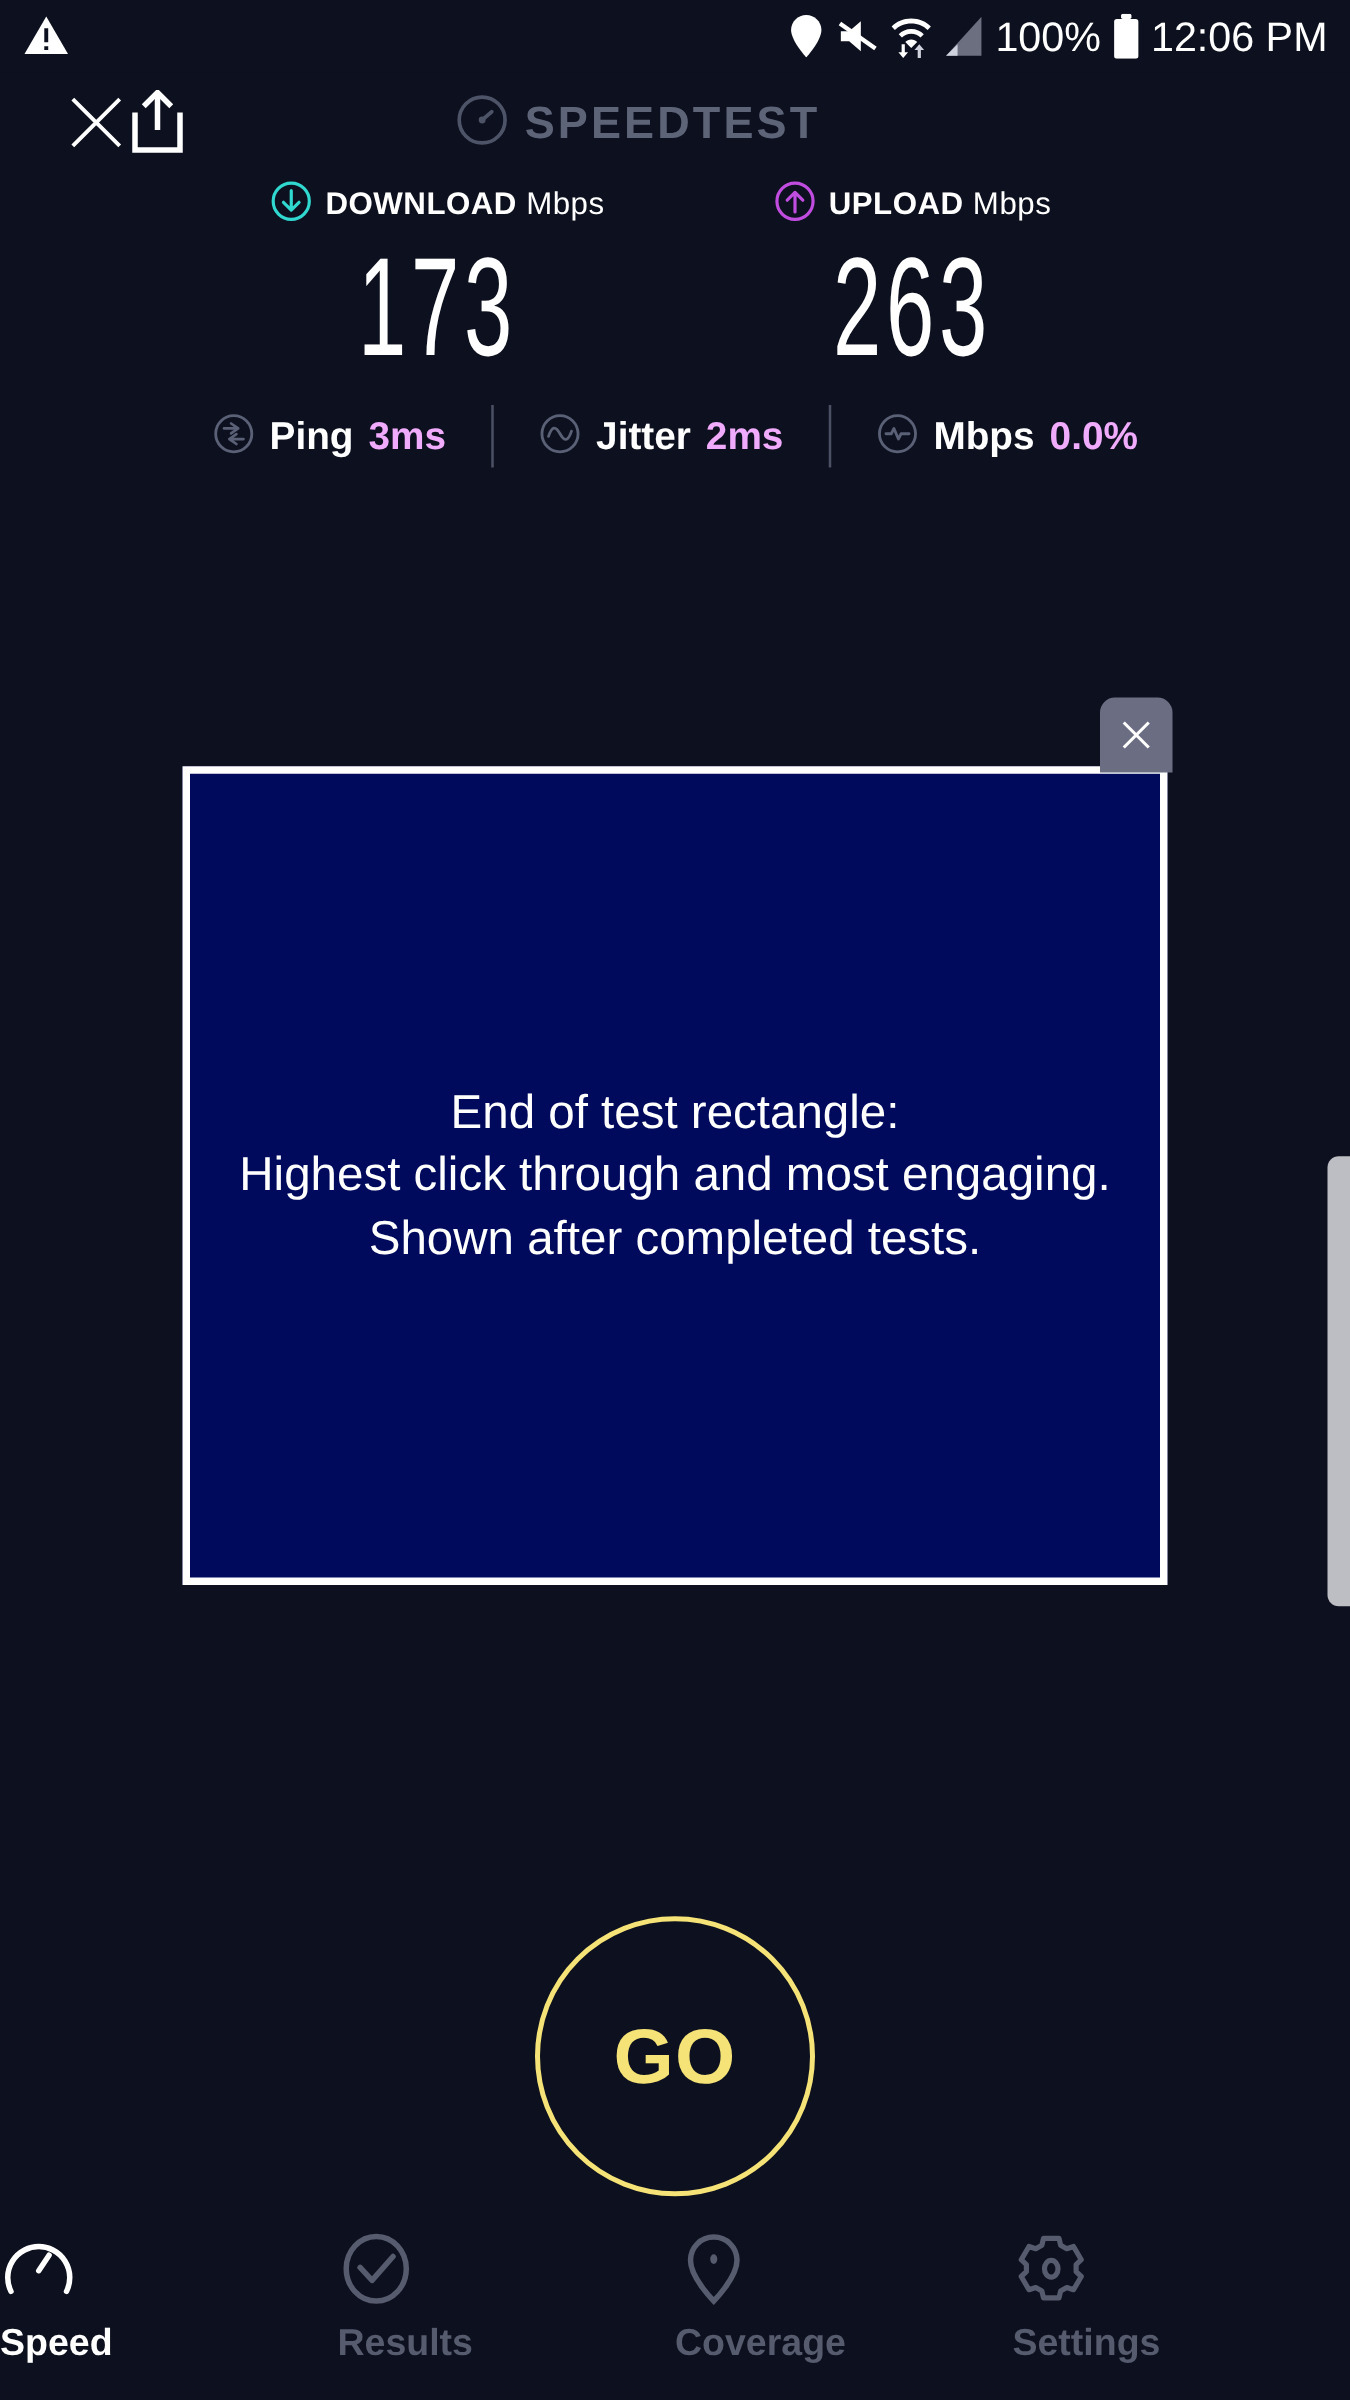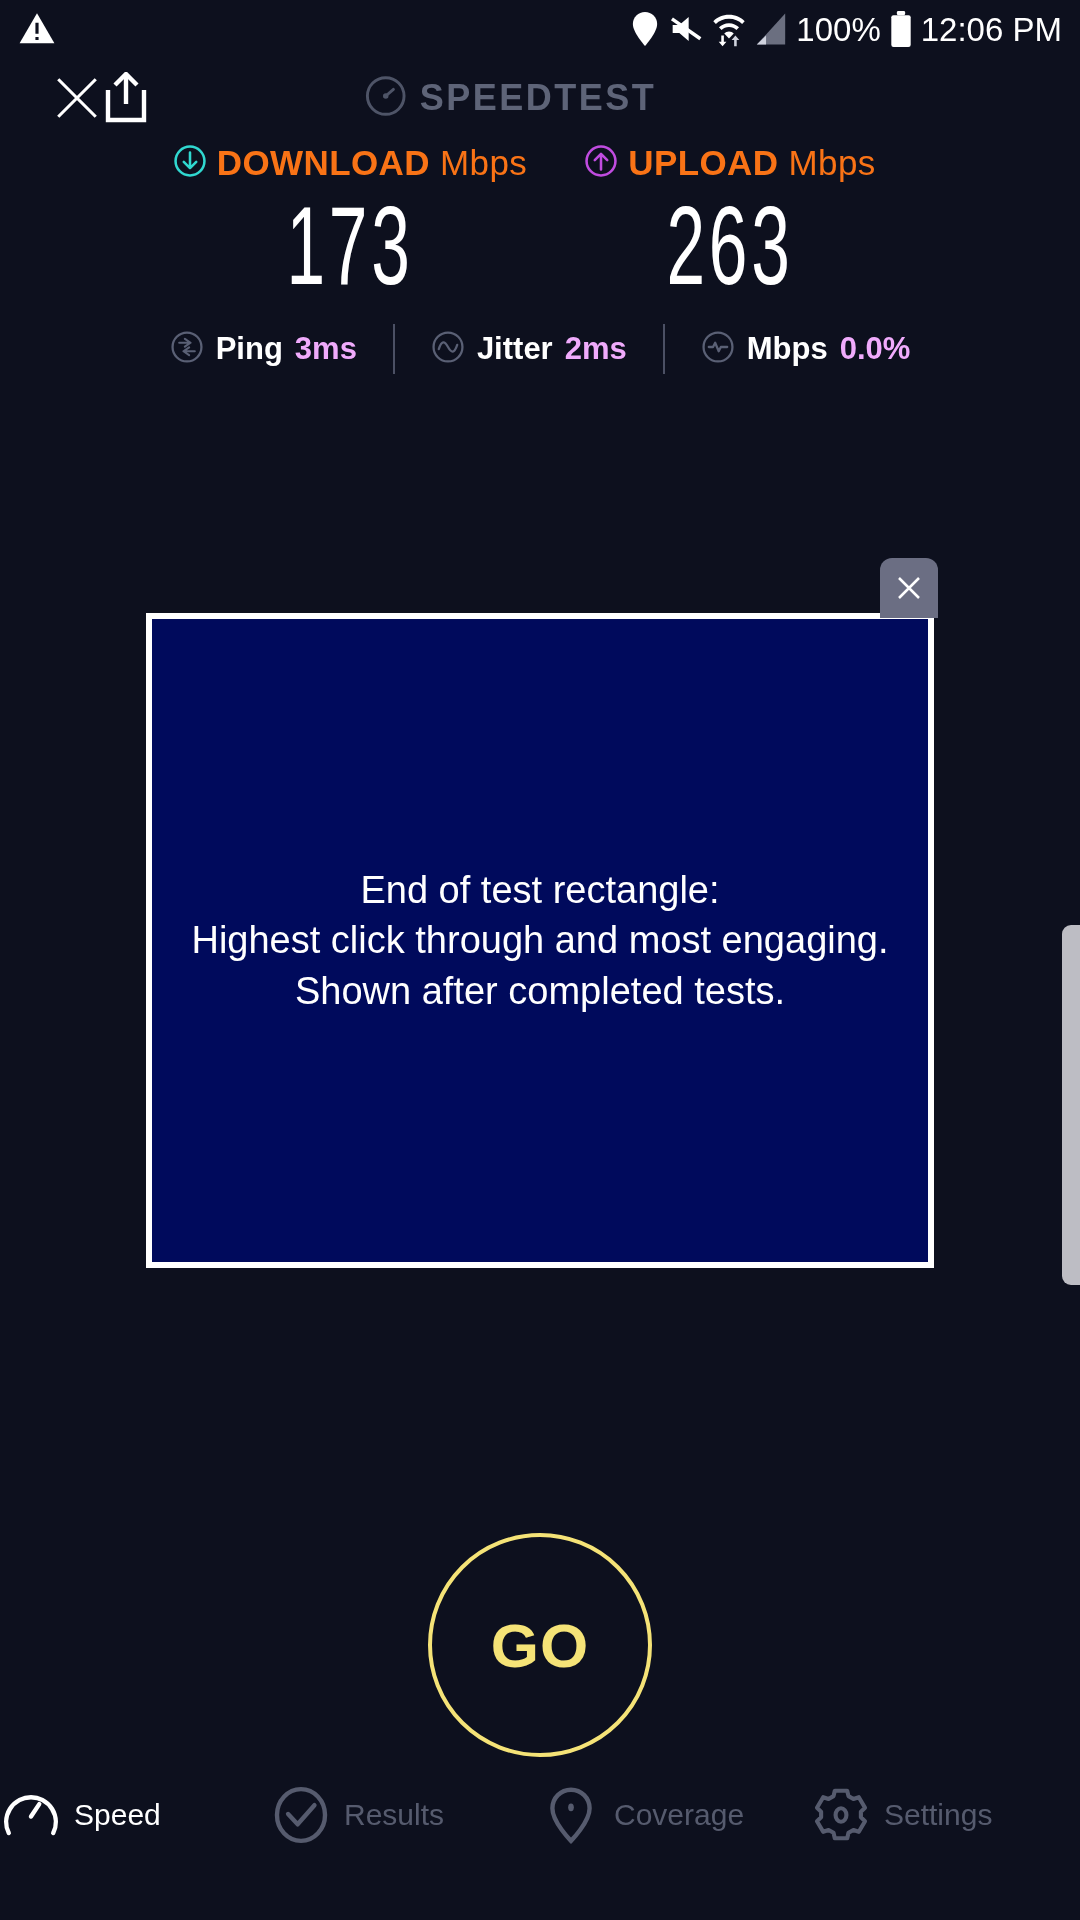--- a/index.html
+++ b/index.html
@@ -98,22 +98,22 @@
     text-align: center;
   }
   .speed-label-line {
     display: flex;
     align-items: center;
     justify-content: center;
     gap: 10px;
     height: 42px;
   }
   .speed-label {
-    color: #f97316;
-    font-size: 35px;
+    color: #ffffff;
+    font-size: 25px;
     font-weight: bold;
     letter-spacing: 0.4px;
     white-space: nowrap;
     font-family: "Liberation Sans", sans-serif;
   }
   .speed-label .unit {
     font-weight: normal;
   }
   .speed-value {
     color: #ffffff;
@@ -243,24 +243,24 @@
     height: 150px;
     display: flex;
     align-items: flex-start;
     padding-top: 14px;
     box-sizing: border-box;
     background: #0d101e;
   }
   .nav-item {
     flex: 1;
     display: flex;
-    flex-direction: row;
-    align-items: center;
+    flex-direction: column;
     gap: 12px;
     cursor: pointer;
+    font-weight: bold;
   }
   .nav-label {
     font-size: 30px;
     font-family: "Liberation Sans", sans-serif;
   }
   .nav-item.active .nav-label { color: #ffffff; }
   .nav-item.inactive .nav-label { color: #565b6e; }
   .nav-icon { width: 62px; height: 62px; display:block; }
 </style>
 </head>

